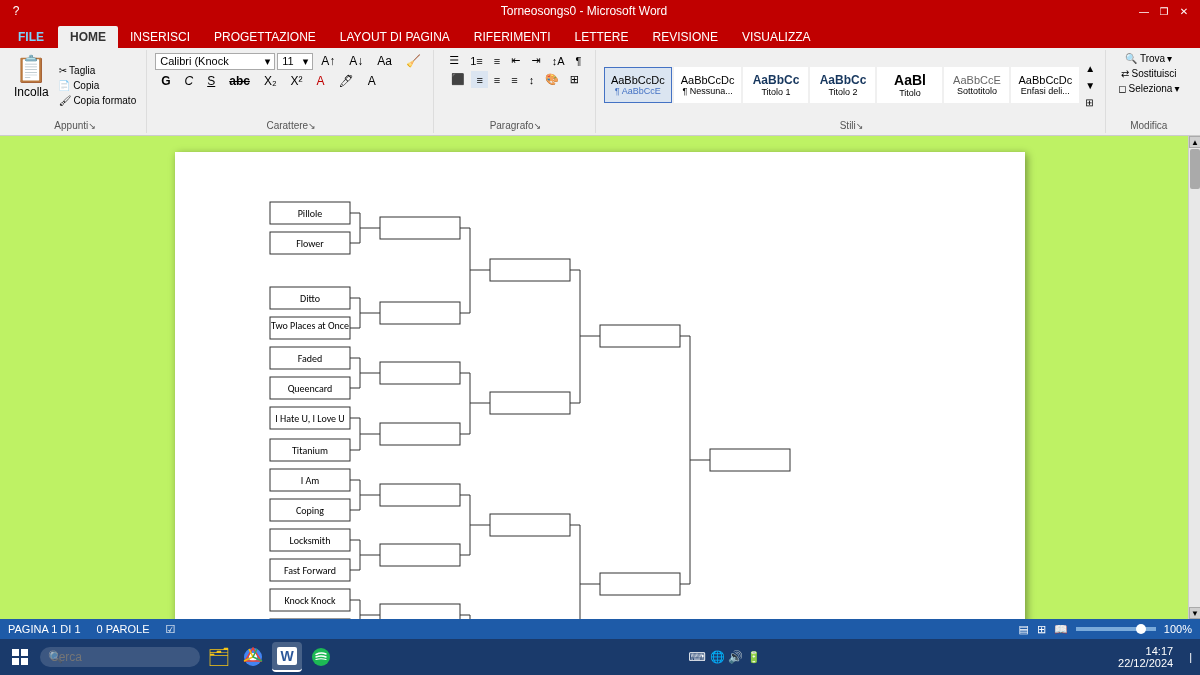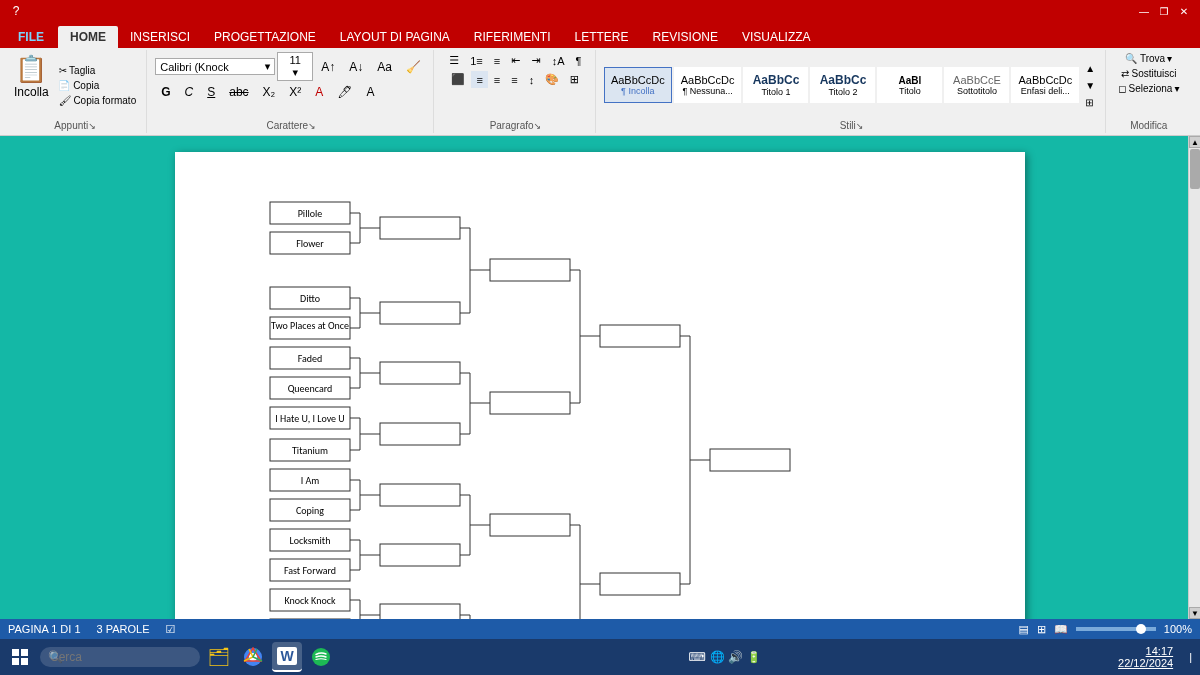--- a/index.html
+++ b/index.html
@@ -126,21 +126,20 @@
     .font-size-box {
       border: 1px solid #aaa;
       padding: 1px 4px;
       font-size: 11px;
       width: 36px;
       background: white;
       cursor: pointer;
       display: flex;
       align-items: center;
       justify-content: space-between;
-      flex-direction: column;
     }
     .font-row { display: flex; gap: 2px; align-items: center; }
     .fmt-btn {
       border: 1px solid transparent;
       padding: 1px 5px;
       font-size: 12px;
       cursor: pointer;
       background: transparent;
       min-width: 20px;
     }
@@ -241,38 +240,37 @@
       border-radius: 4px;
       font-size: 18px;
     }
     .taskbar-icon.active { background: rgba(255,255,255,0.2); border-bottom: 2px solid white; }
     .taskbar-clock {
       margin-left: auto;
       color: white;
       font-size: 11px;
       text-align: right;
       padding-right: 8px;
-      text-decoration: underline;
     }
     .taskbar-sys-icons {
       display: flex;
       align-items: center;
       gap: 4px;
       color: white;
       font-size: 14px;
     }
 
     
     #doc-area {
       position: absolute;
       top: 136px;
       bottom: 56px;
       left: 0;
       right: 0;
-      background: #14b8a6;
+      background: #bef264;
       overflow-y: auto;
       overflow-x: hidden;
       display: flex;
       justify-content: center;
     }
     #doc-page {
       background: white;
       width: 850px;
       min-height: 1100px;
       margin: 16px;
@@ -312,20 +310,21 @@
       font-size: 9px;
       cursor: pointer;
       color: #555;
     }
   </style>
 </head>
 <body>
 
 <div id="title-bar">
   <div class="help-btn win-btn">?</div>
+  <div class="title-text">Torneosongs0 - Microsoft Word</div>
   <div class="window-controls">
     <div class="win-btn">—</div>
     <div class="win-btn">❐</div>
     <div class="win-btn">✕</div>
   </div>
 </div>
 
 <div id="ribbon-tabs">
   <button class="ribbon-tab-file">FILE</button>
   <button class="ribbon-tab active">HOME</button>
@@ -380,21 +379,21 @@
         </div>
         <button class="fmt-btn">A↑</button>
         <button class="fmt-btn">A↓</button>
         <button class="fmt-btn">Aa</button>
         <button class="fmt-btn">🧹</button>
       </div>
       <div class="font-row">
         <button class="fmt-btn" style="font-weight:bold;">G</button>
         <button class="fmt-btn" style="font-style:italic;">C</button>
         <button class="fmt-btn" style="text-decoration:underline;">S</button>
-        <button class="fmt-btn" style="text-decoration:line-through;">abc</button>
+        <button class="fmt-btn" style="text-decoration:line-through;font-weight:bold;">abc</button>
         <button class="fmt-btn">X₂</button>
         <button class="fmt-btn">X²</button>
         <button class="fmt-btn" style="color:#c00000;">A</button>
         <button class="fmt-btn">🖊</button>
         <button class="fmt-btn">A</button>
       </div>
     </div>
     <div class="ribbon-group-label">
       <span>Carattere</span>
       <span class="expand-btn">↘</span>
@@ -427,21 +426,21 @@
       <span class="expand-btn">↘</span>
     </div>
   </div>
 
   <div class="ribbon-group" style="min-width:430px;">
     <div class="ribbon-group-content" style="align-items:center; gap:2px;">
       <div class="styles-gallery">
         <div class="style-item active">
           <div style="text-align:center;">
             <div style="font-size:11px;">AaBbCcDc</div>
-            <div style="font-size:9px; color:#4472c4;">¶ Incolla</div>
+            <div style="font-size:9px; color:#4472c4;">¶ AaBbCcE</div>
           </div>
         </div>
         <div class="style-item">
           <div style="text-align:center;">
             <div style="font-size:11px;">AaBbCcDc</div>
             <div style="font-size:9px;">¶ Nessuna...</div>
           </div>
         </div>
         <div class="style-item">
           <div style="text-align:center;">
@@ -450,21 +449,21 @@
           </div>
         </div>
         <div class="style-item">
           <div style="text-align:center;">
             <div style="font-size:12px; font-weight:bold; color:#17375e;">AaBbCc</div>
             <div style="font-size:9px;">Titolo 2</div>
           </div>
         </div>
         <div class="style-item">
           <div style="text-align:center;">
-            <div style="font-size:10px; font-weight:bold;">AaBl</div>
+            <div style="font-size:14px; font-weight:bold;">AaBl</div>
             <div style="font-size:9px;">Titolo</div>
           </div>
         </div>
         <div class="style-item">
           <div style="text-align:center;">
             <div style="font-size:11px; color:#666;">AaBbCcE</div>
             <div style="font-size:9px;">Sottotitolo</div>
           </div>
         </div>
         <div class="style-item">
@@ -658,21 +657,21 @@
 <div id="right-scrollbar" style="display:flex;flex-direction:column;">
   <div class="scroll-btn">▲</div>
   <div class="scroll-track">
     <div class="scroll-thumb"></div>
   </div>
   <div class="scroll-btn">▼</div>
 </div>
 
 <div id="status-bar">
   <span>PAGINA 1 DI 1</span>
-  <span>3 PAROLE</span>
+  <span>0 PAROLE</span>
   <span>☑</span>
   <div class="right-side">
     <span title="Visualizzazione Stampa">▤</span>
     <span>⊞</span>
     <span>📖</span>
     <div class="zoom-slider">
       <div class="zoom-thumb"></div>
     </div>
     <span>100%</span>
   </div>

